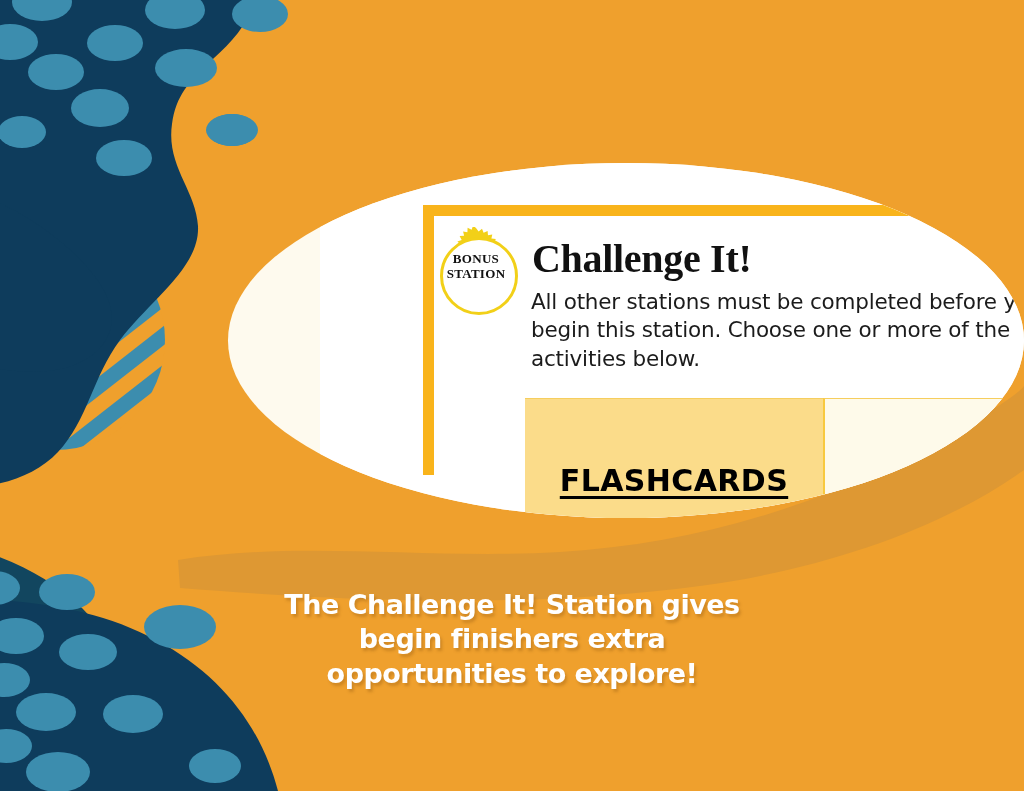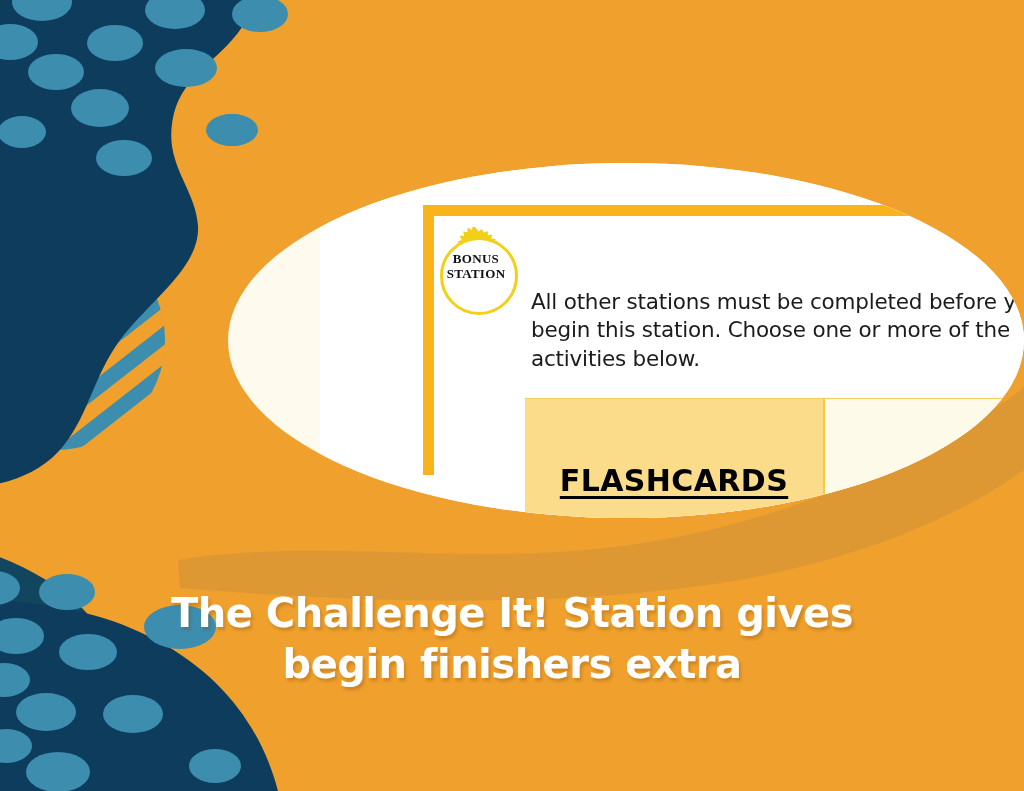--- a/index.html
+++ b/index.html
@@ -47,21 +47,21 @@
   
   .caption {
     position: absolute;
     left: 0;
     top: 588px;
     width: 1024px;
     text-align: center;
     color: #ffffff;
     font-family: "DejaVu Sans", sans-serif;
     font-weight: bold;
-    font-size: 40px;
+    font-size: 27px;
     line-height: 1.27;
     letter-spacing: -0.5px;
     text-shadow: 2px 3px 3px rgba(120,70,10,0.28);
     z-index: 30;
   }
   .caption .cap-line { display: block; }
 
   
   .oval-wrap {
     position: absolute;
@@ -297,20 +297,21 @@
                          L8.1,0.1 L7.1,4.6 L3.8,1.3 L1.7,5.5 L-0.6,1.5 L-3.8,4.8
                          L-4.8,0.3 L-8.9,2.5 L-8.6,-2.0 L-13.0,-0.8 L-11.6,-5.1
                          L-16.2,-5.3 L-13.9,-9.2 L-18.3,-10.4 L-15.2,-13.6 L-19.1,-16.0
                          L-15.4,-18.4 L-18.6,-21.6 L-14.3,-23.0 L-16.4,-26.9 L-11.9,-27.2
                          L-12.9,-31.6 L-8.6,-30.8 L-8.4,-35.2 L-4.4,-33.3 L-2.9,-37.4 Z" transform="scale(1.0)"></path>
               </g>
             </g>
           </svg>
         </div>
 
+        <div class="doc-title">Challenge It!</div>
 
         <div class="doc-body">
           <span class="b-line">All other stations must be completed before you</span>
           <span class="b-line">begin this station.  Choose one or more of the</span>
           <span class="b-line">activities below.</span>
         </div>
 
         <div class="activity-row">
           <div class="activity-cell cell-a">
             <div class="activity-label">FLASHCARDS</div>
@@ -326,15 +327,16 @@
     <div style="position:absolute; left:212px; top:88px; width:72px; text-align:center; font-family:'Liberation Serif',serif; font-weight:bold; font-size:13px; line-height:1.18; color:#111; letter-spacing:0.3px; z-index:5;">
       <span style="display:block;">BONUS</span>
       <span style="display:block;">STATION</span>
     </div>
     <div style="position:absolute; left:212px; top:74px; width:72px; height:72px; border-radius:50%; background:#ffffff; border:3px solid #F2D018; z-index:4;"></div>
   </div>
 
   <div class="caption">
     <span class="cap-line">The Challenge It! Station gives</span>
     <span class="cap-line">begin finishers extra</span>
+    <span class="cap-line">opportunities to explore!</span>
   </div>
 
 </div>
 
 </body></html>

